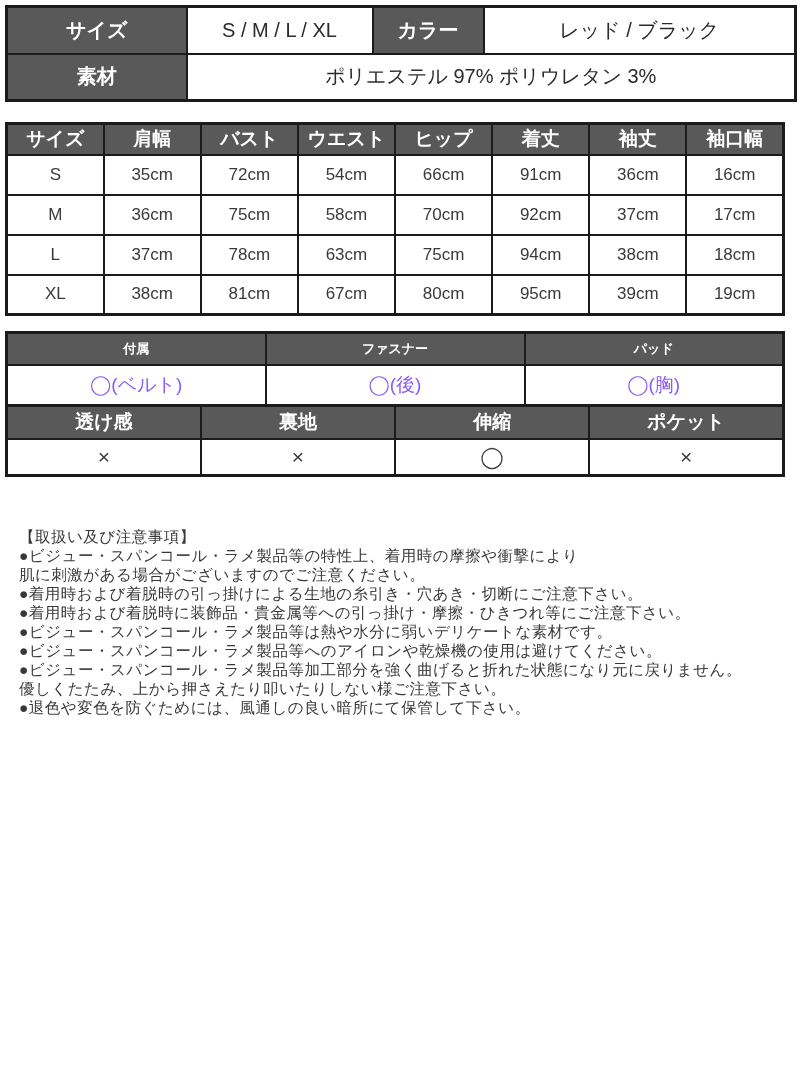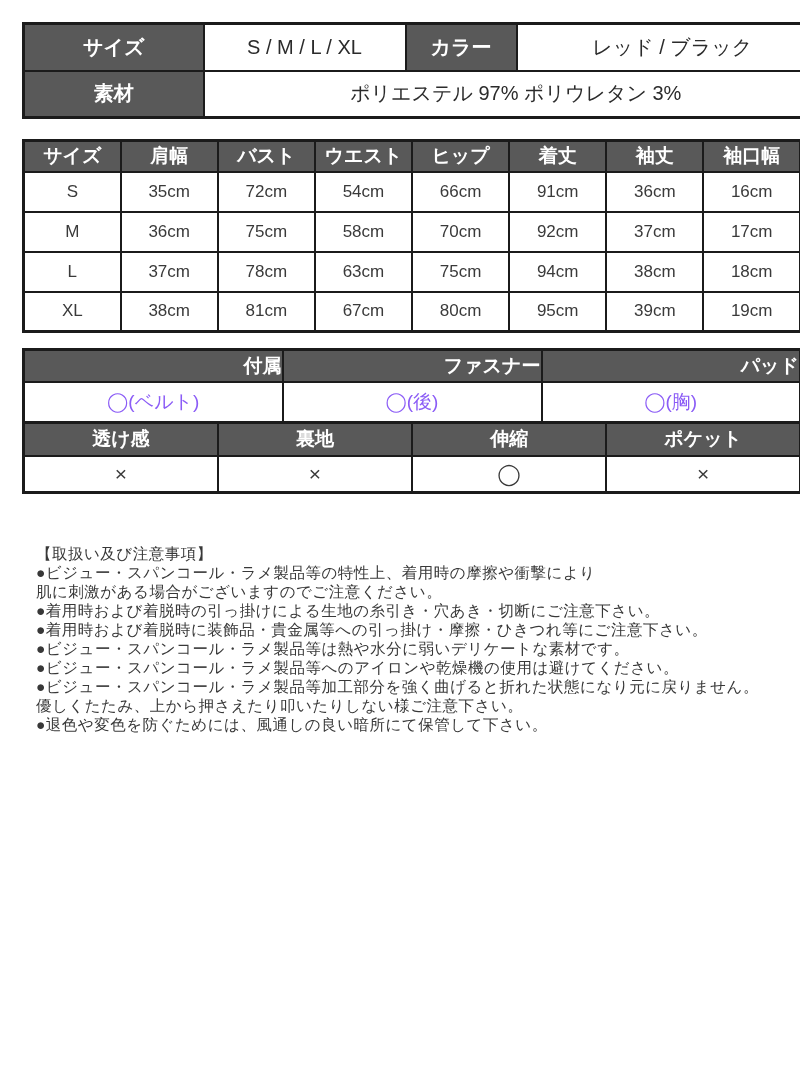--- a/index.html
+++ b/index.html
@@ -2,53 +2,53 @@
 <html><head>
 <meta charset="utf-8">
 <style>
   * { margin: 0; padding: 0; box-sizing: border-box; }
   html, body {
     width: 800px;
     background: #ffffff;
     font-family: "Liberation Sans", "DejaVu Sans", sans-serif;
   }
   body { height: 1067px; overflow: hidden; }
-  .sheet { padding: 22px; }
+  .sheet { padding: 5px; }
 
   table {
     border-collapse: collapse;
     table-layout: fixed;
     width: 780px;
     text-align: center;
     color: #2b2b2b;
   }
   th, td { border: 2px solid #1b1b1b; overflow: hidden; }
   table { border: 3px solid #1b1b1b; }
 
   th.hdr {
     background: #595959;
     color: #ffffff;
     font-weight: bold;
   }
 
   
   .info-table td, .info-table th { height: 47px; font-size: 20px; }
   .info-table .c1 { width: 180px; }
-  .info-table .c2 { width: 202px; }
+  .info-table .c2 { width: 186px; }
   .info-table .c3 { width: 111px; }
   .info-table .c4 { width: 312px; }
 
   
   .meas-table { margin-top: 20px; }
   .meas-table th { height: 31px; font-size: 19px; }
   .meas-table td { height: 40px; font-size: 17px; color: #3a3a3a; }
 
   
   .feat1-table { margin-top: 15px; }
-  .feat1-table th { height: 32px; font-size: 19px; text-align: right; }
+  .feat1-table th { height: 32px; font-size: 13px; }
   .feat1-table td { height: 41px; font-size: 19px; color: #8b5cf6; }
   .feat2-table { margin-top: -3px; }
   .feat2-table th { height: 33px; font-size: 19px; }
   .feat2-table td { height: 37px; font-size: 21px; color: #3a3a3a; }
 
   
   .notes {
     margin: 50px 0 0 14px;
     font-size: 15.5px;
     line-height: 19px;

